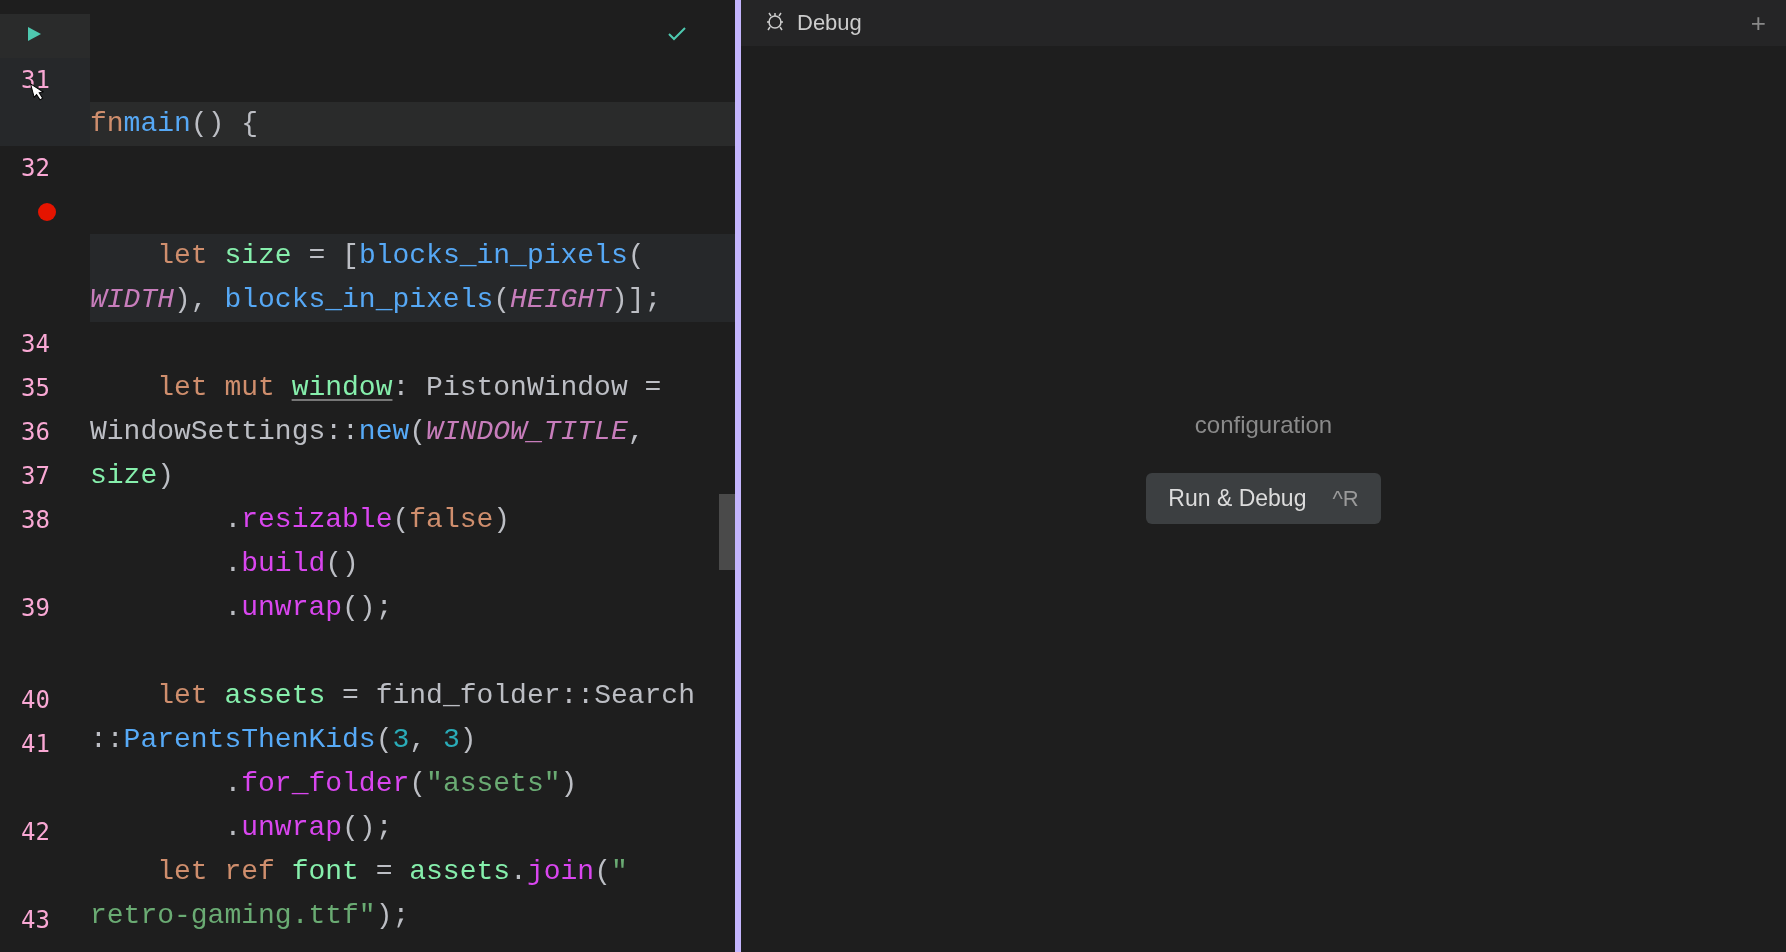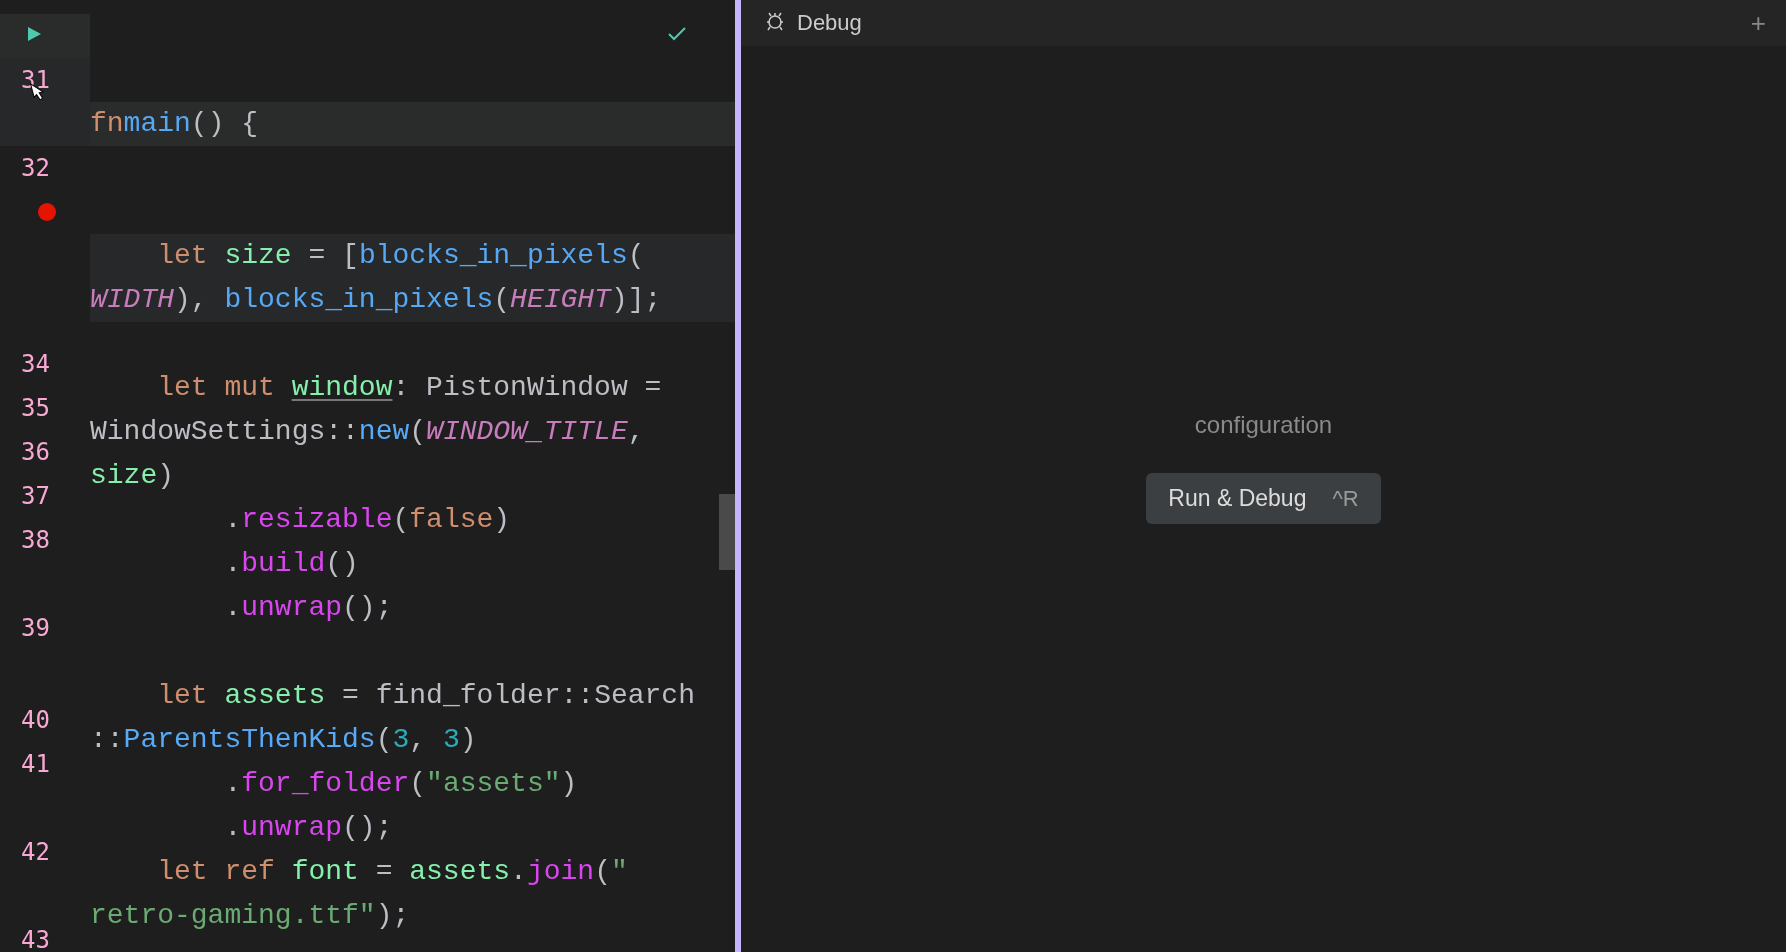--- a/index.html
+++ b/index.html
@@ -235,21 +235,21 @@
       </div>
       <div id="gutter-lines">
           <div class="line-num highlight-row" style="position: relative;">31</div>
           <div class="line-num highlight-row" style="position: relative;"></div>
           <div class="line-num" style="position: relative;">32</div>
           <div class="line-num" style="position: relative;">
             <span class="breakpoint"></span>
           </div>
           <div class="line-num" style="position: relative;"></div>
           <div class="line-num" style="position: relative;"></div>
-          <div class="line-num" style="position: relative; margin-top: 20px;">34</div>
+          <div class="line-num" style="position: relative;">34</div>
           <div class="line-num" style="position: relative;">35</div>
           <div class="line-num" style="position: relative;">36</div>
           <div class="line-num" style="position: relative;">37</div>
           <div class="line-num" style="position: relative;">38</div>
           <div class="line-num" style="position: relative;"></div>
           <div class="line-num" style="position: relative; padding-left: 12px;">39</div>
           <div class="line-num" style="position: relative; margin-top: 48px;">40</div>
           <div class="line-num" style="position: relative;">41</div>
           <div class="line-num" style="position: relative;"></div>
           <div class="line-num" style="position: relative;">42</div>

